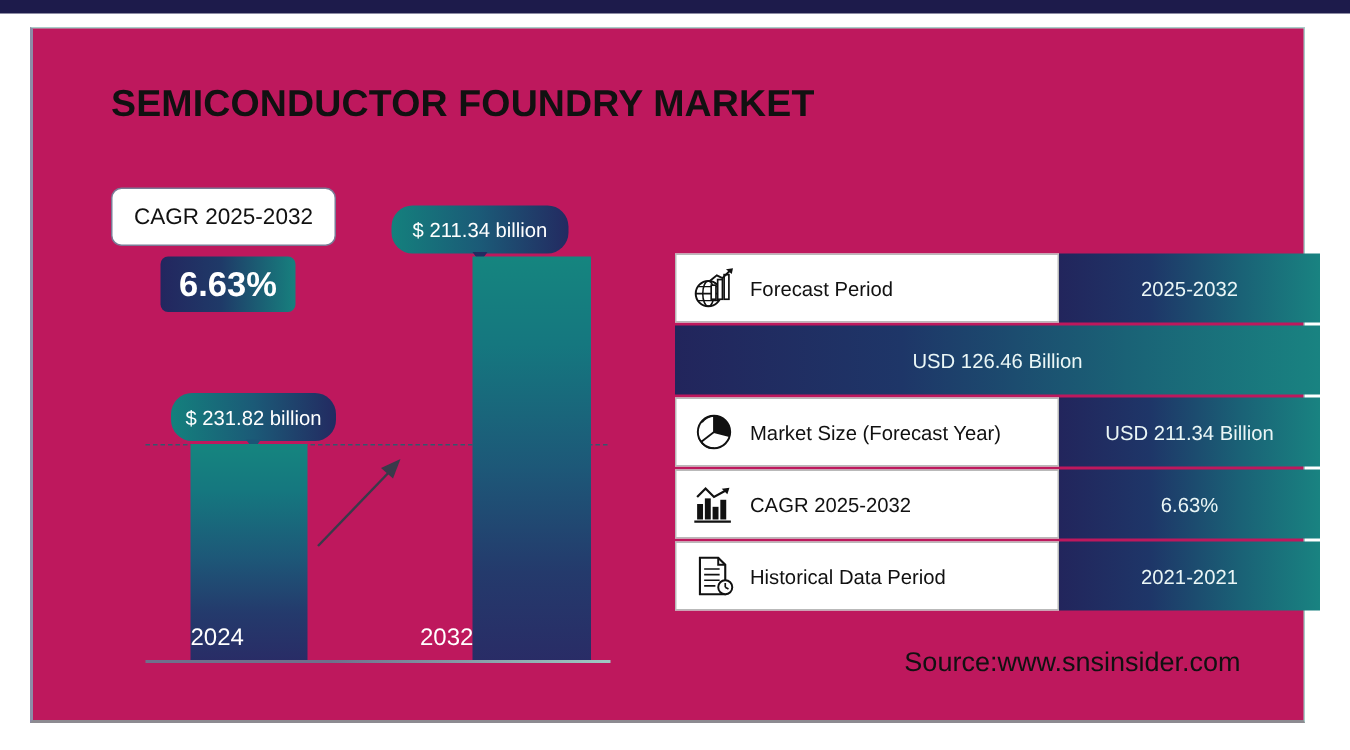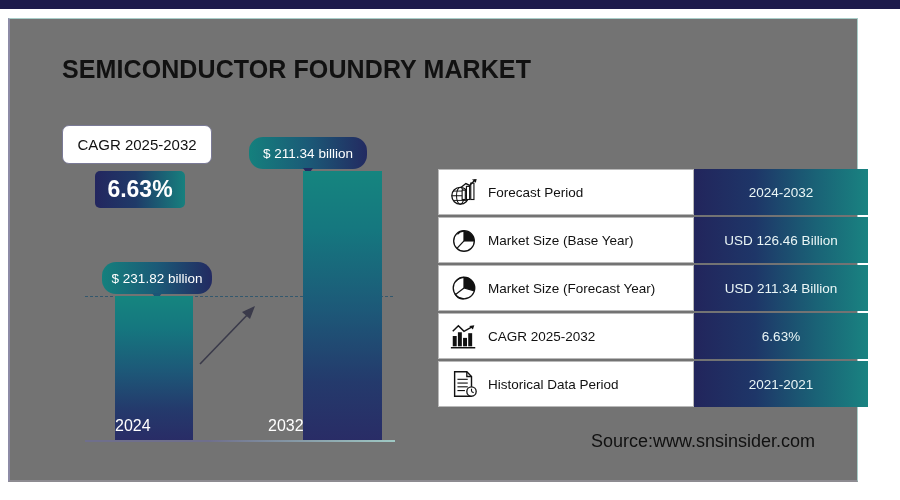--- a/index.html
+++ b/index.html
@@ -8,22 +8,22 @@
     background:#ffffff;
     font-family:"Liberation Sans","DejaVu Sans",sans-serif;
     overflow:hidden;
     position:relative;
   }
   #topbar{
     position:absolute;left:0;top:0;width:900px;height:9px;
     background:#1d1b4b;
   }
   #card{
-    position:absolute;left:8px;top:18px;width:850px;height:464px;
-    background:#737373;
+    position:absolute;left:20px;top:18px;width:850px;height:464px;
+    background:#be185d;
     border:1px solid #a8cdc8;
     border-left:2px solid #8d8ba6;
     border-bottom:2px solid #8d8b91;
     box-sizing:border-box;
   }
   #page-title{
     position:absolute;left:52px;top:36px;
     font-size:25px;font-weight:bold;letter-spacing:.1px;
     color:#111111;white-space:nowrap;
   }
@@ -160,36 +160,25 @@
           <line x1="4.4" y1="25" x2="19.6" y2="25" stroke="#111" stroke-width="1"></line>
           <rect x="14" y="14" width="3.4" height="10" fill="#fff" stroke="#111" stroke-width="1.2"></rect>
           <rect x="18.6" y="10" width="3.4" height="14" fill="#fff" stroke="#111" stroke-width="1.2"></rect>
           <rect x="23.2" y="6.5" width="3.4" height="17.5" fill="#fff" stroke="#111" stroke-width="1.2"></rect>
           <polyline points="13,11 18,7 22,9 28,3" fill="none" stroke="#111" stroke-width="1.4"></polyline>
           <polygon points="29.5,2 24.5,2.6 28.6,6" fill="#111"></polygon>
         </svg>
         <span class="lbl">Forecast Period</span>
       </div>
       <div class="row-value">
-        <span>2024-2032</span>
-      </div>
-    </div>
-
-    <div class="row">
-      <div class="row-label">
-        <svg class="icon" viewBox="0 0 32 32">
-          <circle cx="16" cy="17" r="11" fill="none" stroke="#111" stroke-width="1.4"></circle>
-          <line x1="16" y1="17" x2="16" y2="6" stroke="#111" stroke-width="1.3"></line>
-          <line x1="16" y1="17" x2="27" y2="17" stroke="#111" stroke-width="1.3"></line>
-          <line x1="16" y1="17" x2="8.5" y2="25" stroke="#111" stroke-width="1.3"></line>
-          <path d="M16 17 L16 6 A11 11 0 0 1 27 17 Z" fill="#111"></path>
-          <path d="M9 10 A9 9 0 0 1 16 6.5" fill="none" stroke="#111" stroke-width="1.2"></path>
-        </svg>
-        <span class="lbl">Market Size (Base Year)</span>
-      </div>
+        <span>2025-2032</span>
+      </div>
+    </div>
+
+    <div class="row">
       <div class="row-value">
         <span>USD 126.46 Billion</span>
       </div>
     </div>
 
     <div class="row">
       <div class="row-label">
         <svg class="icon" viewBox="0 0 32 32">
           <circle cx="16" cy="16" r="11.5" fill="none" stroke="#111" stroke-width="1.4"></circle>
           <line x1="16" y1="16" x2="16" y2="4.5" stroke="#111" stroke-width="1.3"></line>

